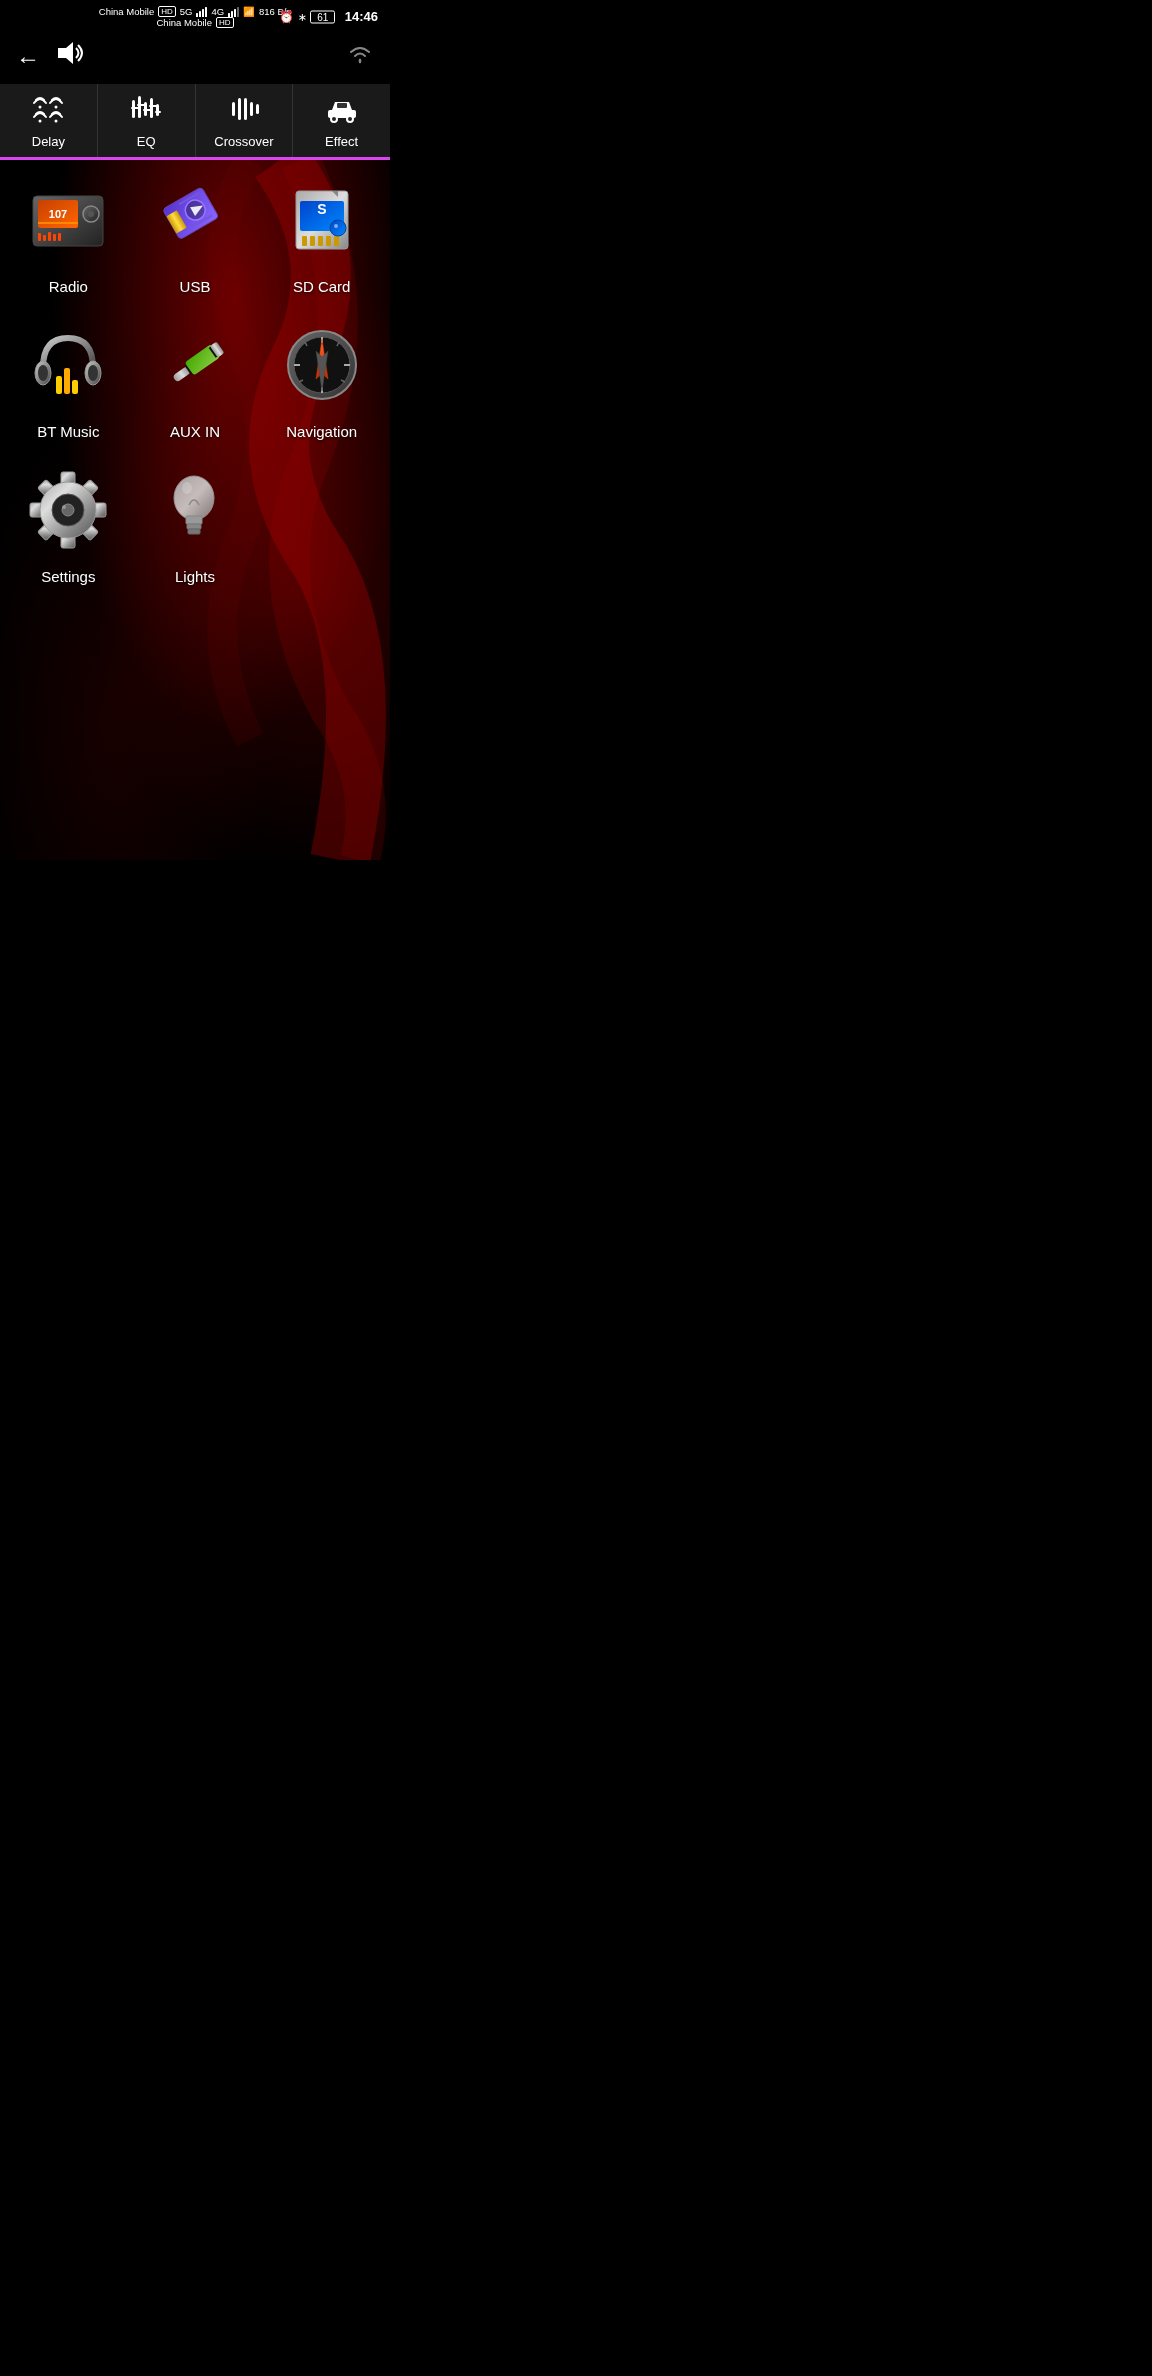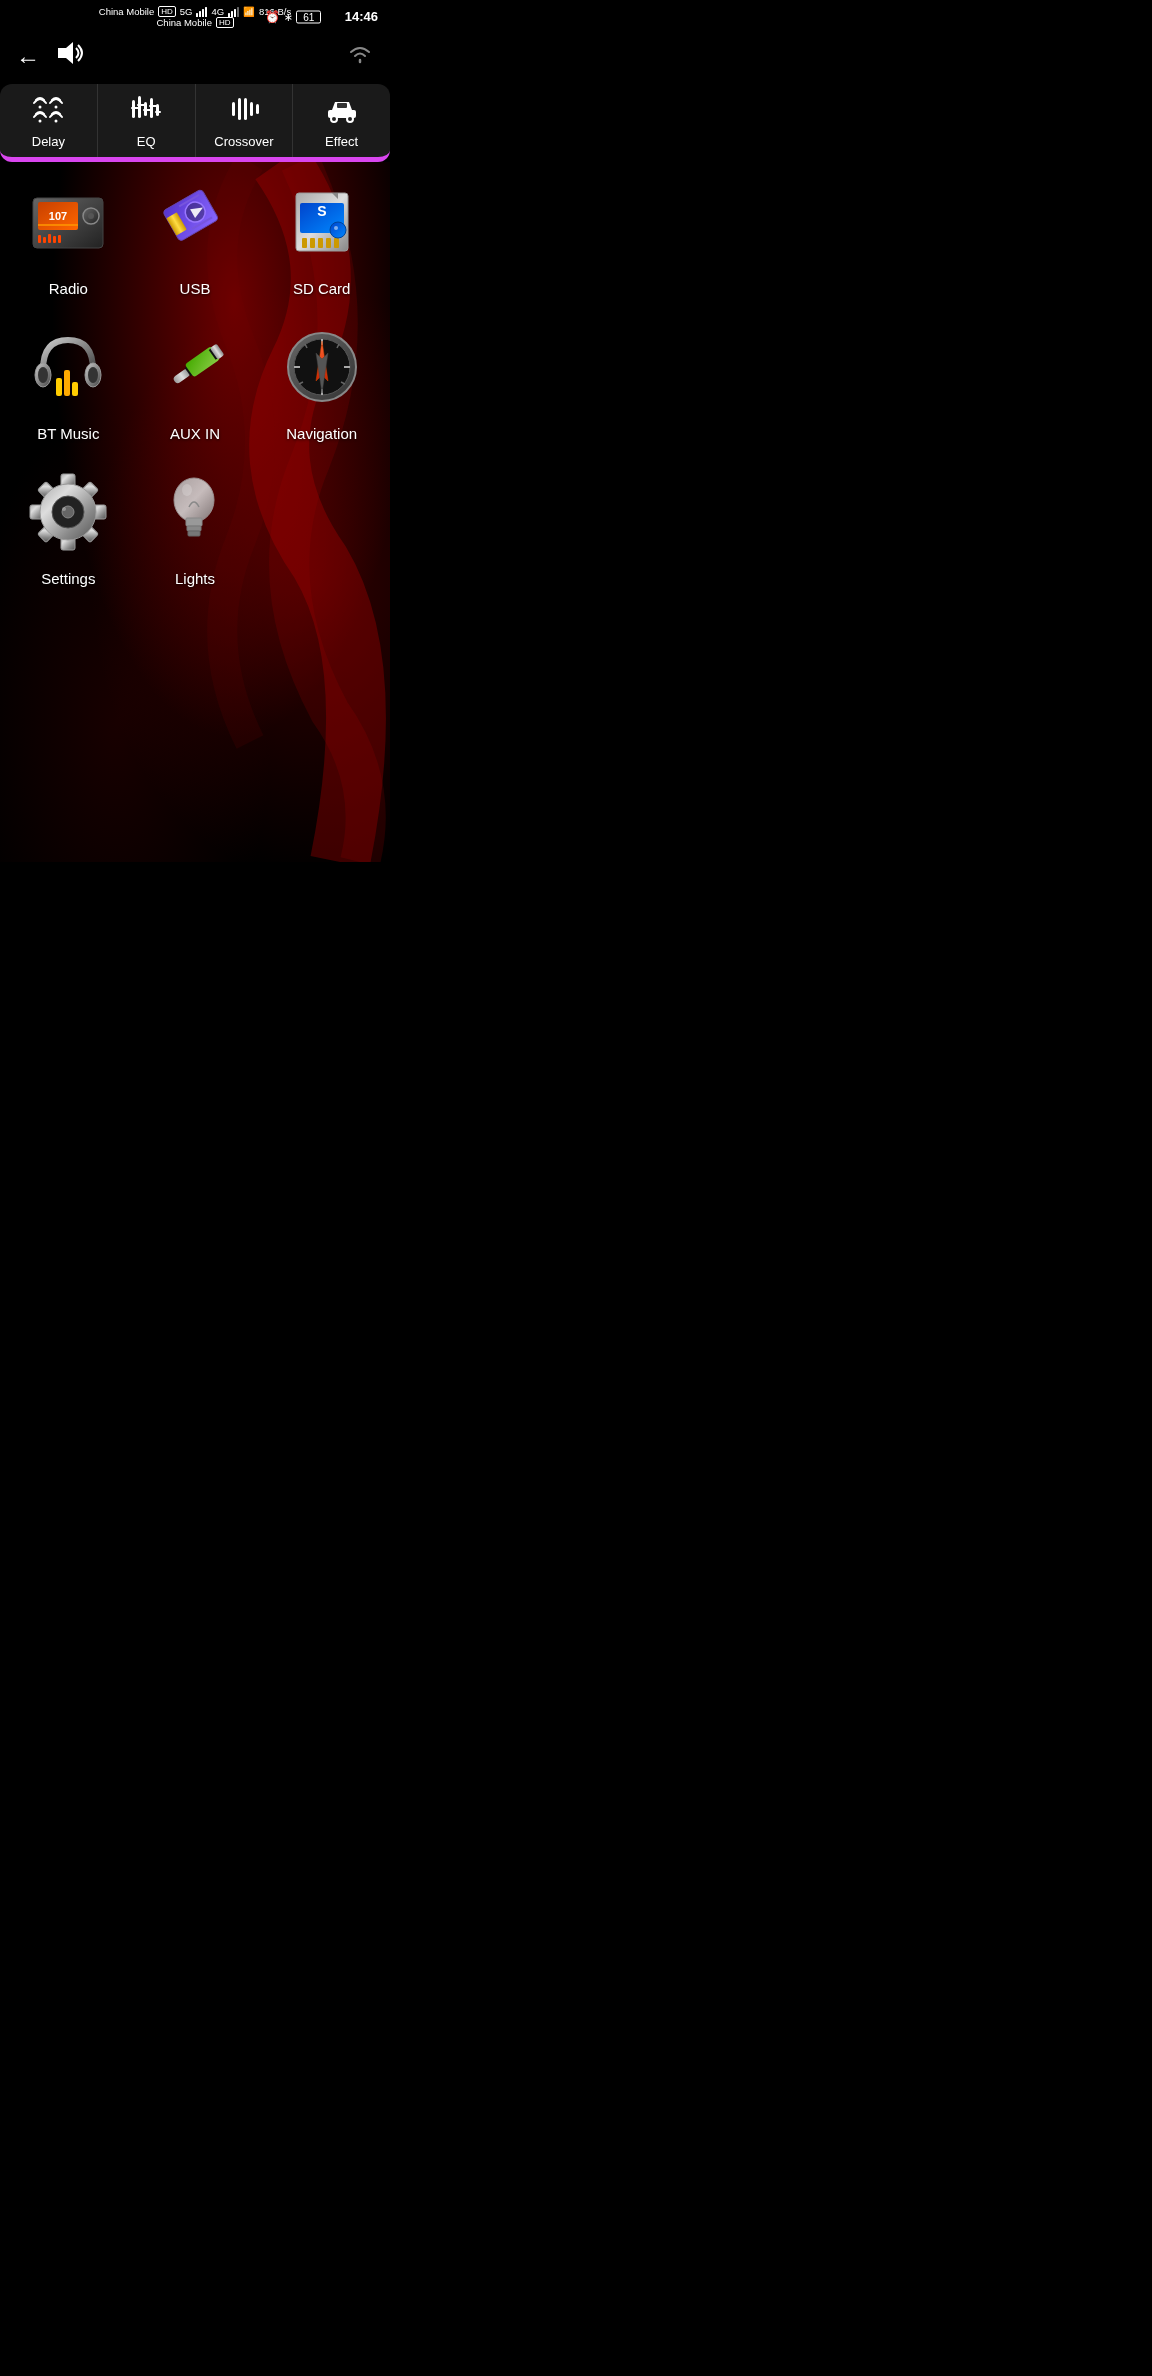--- a/index.html
+++ b/index.html
@@ -80,24 +80,23 @@
 
     .wifi-icon-top {
       font-size: 22px;
       color: #666;
     }
 
     
     .tab-bar {
       display: flex;
       background: #1a1a1a;
-      border-bottom: 5px solid #d946ef;
+      border-bottom: 3px solid #d946ef;
       position: relative;
       z-index: 10;
-      border-radius: 12px;
     }
 
     .tab-item {
       flex: 1;
       display: flex;
       flex-direction: column;
       align-items: center;
       padding: 10px 4px 8px;
       border-right: 1px solid #333;
       cursor: pointer;
@@ -222,21 +221,21 @@
     </div>
     <div class="status-row">
       <span>China Mobile</span>
       <span style="font-size:8px;border:1px solid #fff;padding:0 2px;border-radius:2px;">HD</span>
     </div>
   </div>
   <div class="status-right">
     <span>⏰</span>
     <span style="font-size:11px;">∗</span>
     <span style="font-size:10px;border:1px solid #fff;padding:0 6px;border-radius:2px;">61</span>
-    <span style="margin-left:20px;font-size:13px;font-weight:bold;">14:46</span>
+    <span style="margin-left:6px;font-size:13px;font-weight:bold;">14:46</span>
   </div>
 </div>
 
 <div class="top-bar">
   <div class="top-left">
     <span class="back-btn">←</span>
     <span class="volume-icon">
       <svg width="30" height="26" viewBox="0 0 30 26" fill="white">
         <polygon points="2,8 10,8 17,2 17,24 10,18 2,18"></polygon>
         <path d="M20,8 Q25,13 20,18" fill="none" stroke="white" stroke-width="2"></path>

